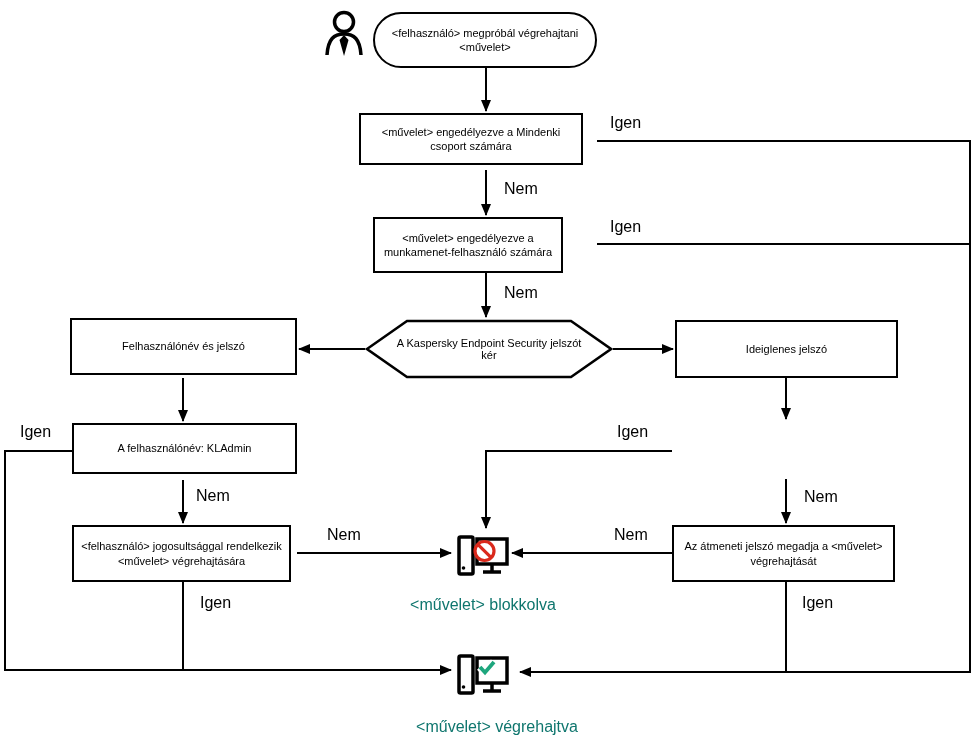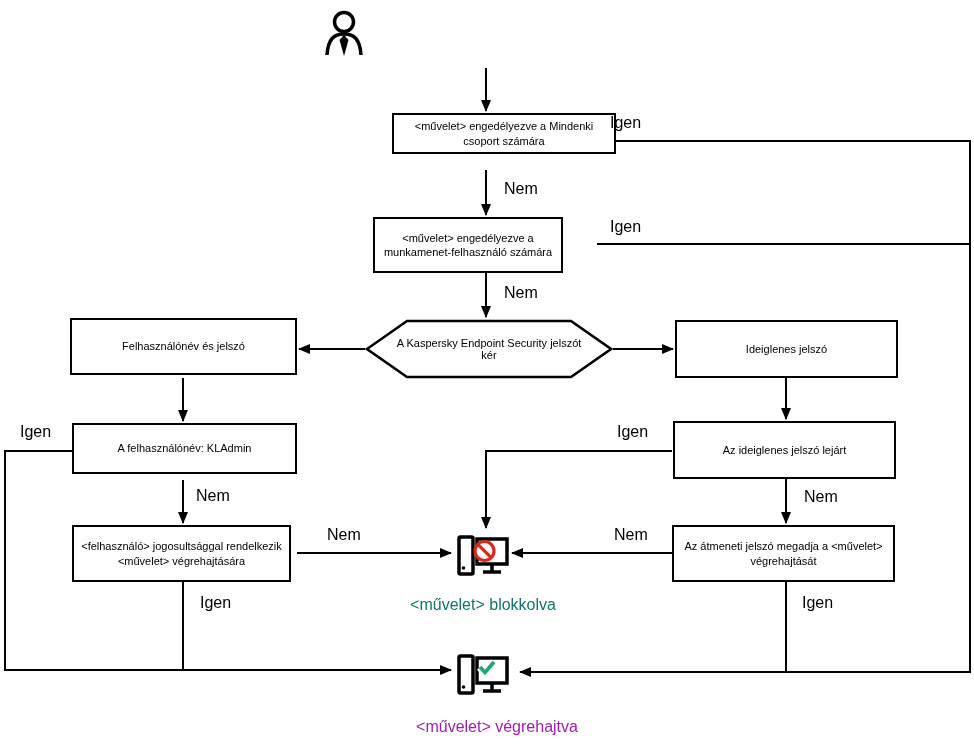--- a/index.html
+++ b/index.html
@@ -59,22 +59,25 @@
   </svg>
 
   <div class="iconbox" style="left:325px;top:8px;width:40px;height:50px;">
     <svg width="40" height="50" viewBox="0 0 40 50">
       <circle cx="19" cy="14" r="9.5" fill="none" stroke="#000" stroke-width="3.5"></circle>
       <path d="M2,47 C3,31 9,26 19,26 C29,26 35,31 36,47" fill="none" stroke="#000" stroke-width="3.5"></path>
       <path d="M19,27 L14.5,32 L19,48 L23.5,32 Z" fill="#000"></path>
     </svg>
   </div>
 
+  <div class="node stadium" style="left:373px;top:12px;width:224px;height:56px;">
+    <span>&lt;felhasználó&gt; megpróbál végrehajtani &lt;művelet&gt;</span>
+  </div>
 
-  <div class="node" style="left:392px;top:113px;width:224px;height:41px;">
+  <div class="node" style="left:359px;top:113px;width:224px;height:52px;">
     <span>&lt;művelet&gt; engedélyezve a Mindenki csoport számára</span>
   </div>
 
   <div class="node" style="left:373px;top:217px;width:190px;height:56px;">
     <span>&lt;művelet&gt; engedélyezve a munkamenet-felhasználó számára</span>
   </div>
 
   <div class="hexwrap" style="left:365px;top:319px;width:248px;height:60px;">
     <svg width="248" height="60" viewBox="0 0 248 60">
       <polygon points="2,30 42,2 206,2 246,30 206,58 42,58" fill="#fff" stroke="#000" stroke-width="2.5"></polygon>
@@ -91,23 +94,20 @@
   </div>
 
   <div class="node" style="left:72px;top:423px;width:225px;height:51px;">
     <span>A felhasználónév: KLAdmin</span>
   </div>
 
   <div class="node" style="left:72px;top:525px;width:219px;height:57px;">
     <span>&lt;felhasználó&gt; jogosultsággal rendelkezik &lt;művelet&gt; végrehajtására</span>
   </div>
 
-  <div class="node" style="left:673px;top:421px;width:223px;height:58px;">
-    <span>Az ideiglenes jelszó lejárt</span>
-  </div>
 
   <div class="node" style="left:672px;top:525px;width:223px;height:57px;">
     <span>Az átmeneti jelszó megadja a &lt;művelet&gt; végrehajtását</span>
   </div>
 
   <div class="iconbox" style="left:454px;top:532px;width:56px;height:48px;">
     <svg width="56" height="48" viewBox="0 0 56 48">
       <rect x="5" y="5" width="14" height="37" rx="1.5" fill="#fff" stroke="#000" stroke-width="3.5"></rect>
       <circle cx="9.5" cy="36" r="1.8" fill="#000"></circle>
       <rect x="23" y="7" width="30" height="25" fill="#fff" stroke="#000" stroke-width="3.5"></rect>
@@ -141,15 +141,15 @@
   <div class="edge-label" style="left:20px;top:423px;">Igen</div>
   <div class="edge-label" style="left:196px;top:487px;">Nem</div>
   <div class="edge-label" style="left:327px;top:526px;">Nem</div>
   <div class="edge-label" style="left:200px;top:594px;">Igen</div>
   <div class="edge-label" style="left:617px;top:423px;">Igen</div>
   <div class="edge-label" style="left:804px;top:488px;">Nem</div>
   <div class="edge-label" style="left:614px;top:526px;">Nem</div>
   <div class="edge-label" style="left:802px;top:594px;">Igen</div>
 
   <div class="end-label" style="left: 483px; top: 596px; color: #0f766e;">&lt;művelet&gt; blokkolva</div>
-  <div class="end-label" style="left: 497px; top: 718px; color: #a21caf;">&lt;művelet&gt; végrehajtva</div>
+  <div class="end-label" style="left: 497px; top: 718px; color: #0f766e;">&lt;művelet&gt; végrehajtva</div>
 
 </div>
 
 </body></html>

